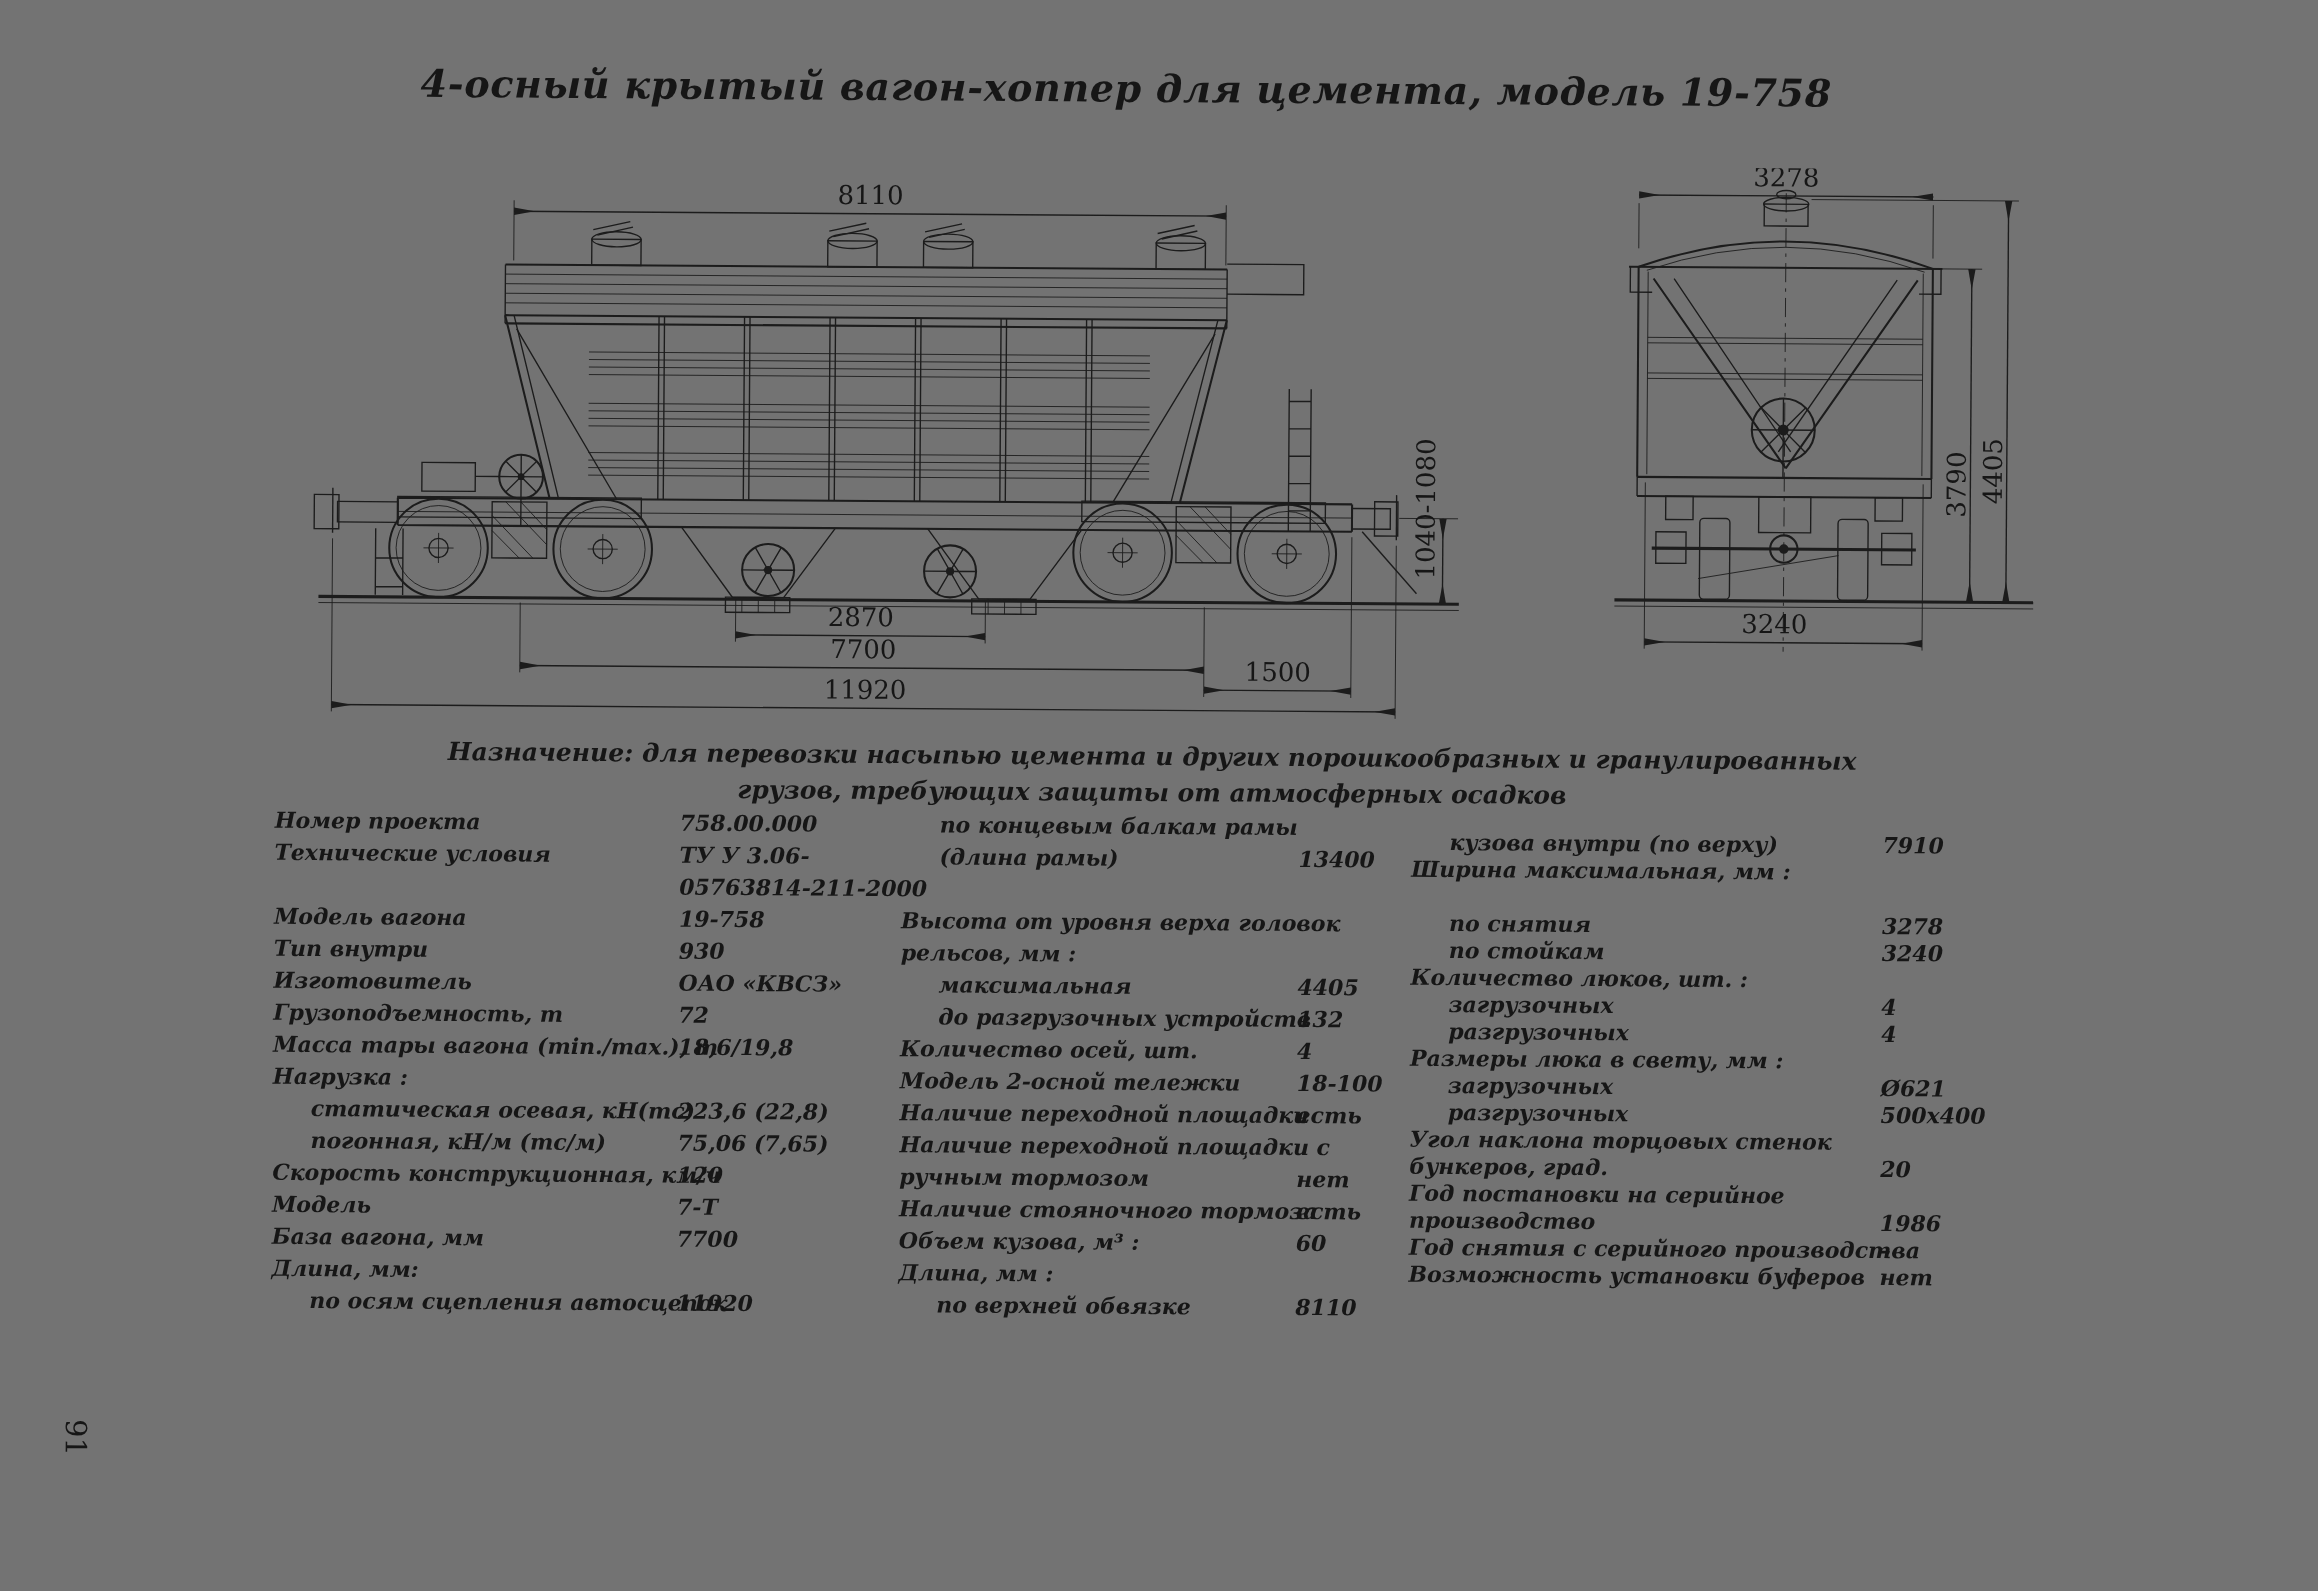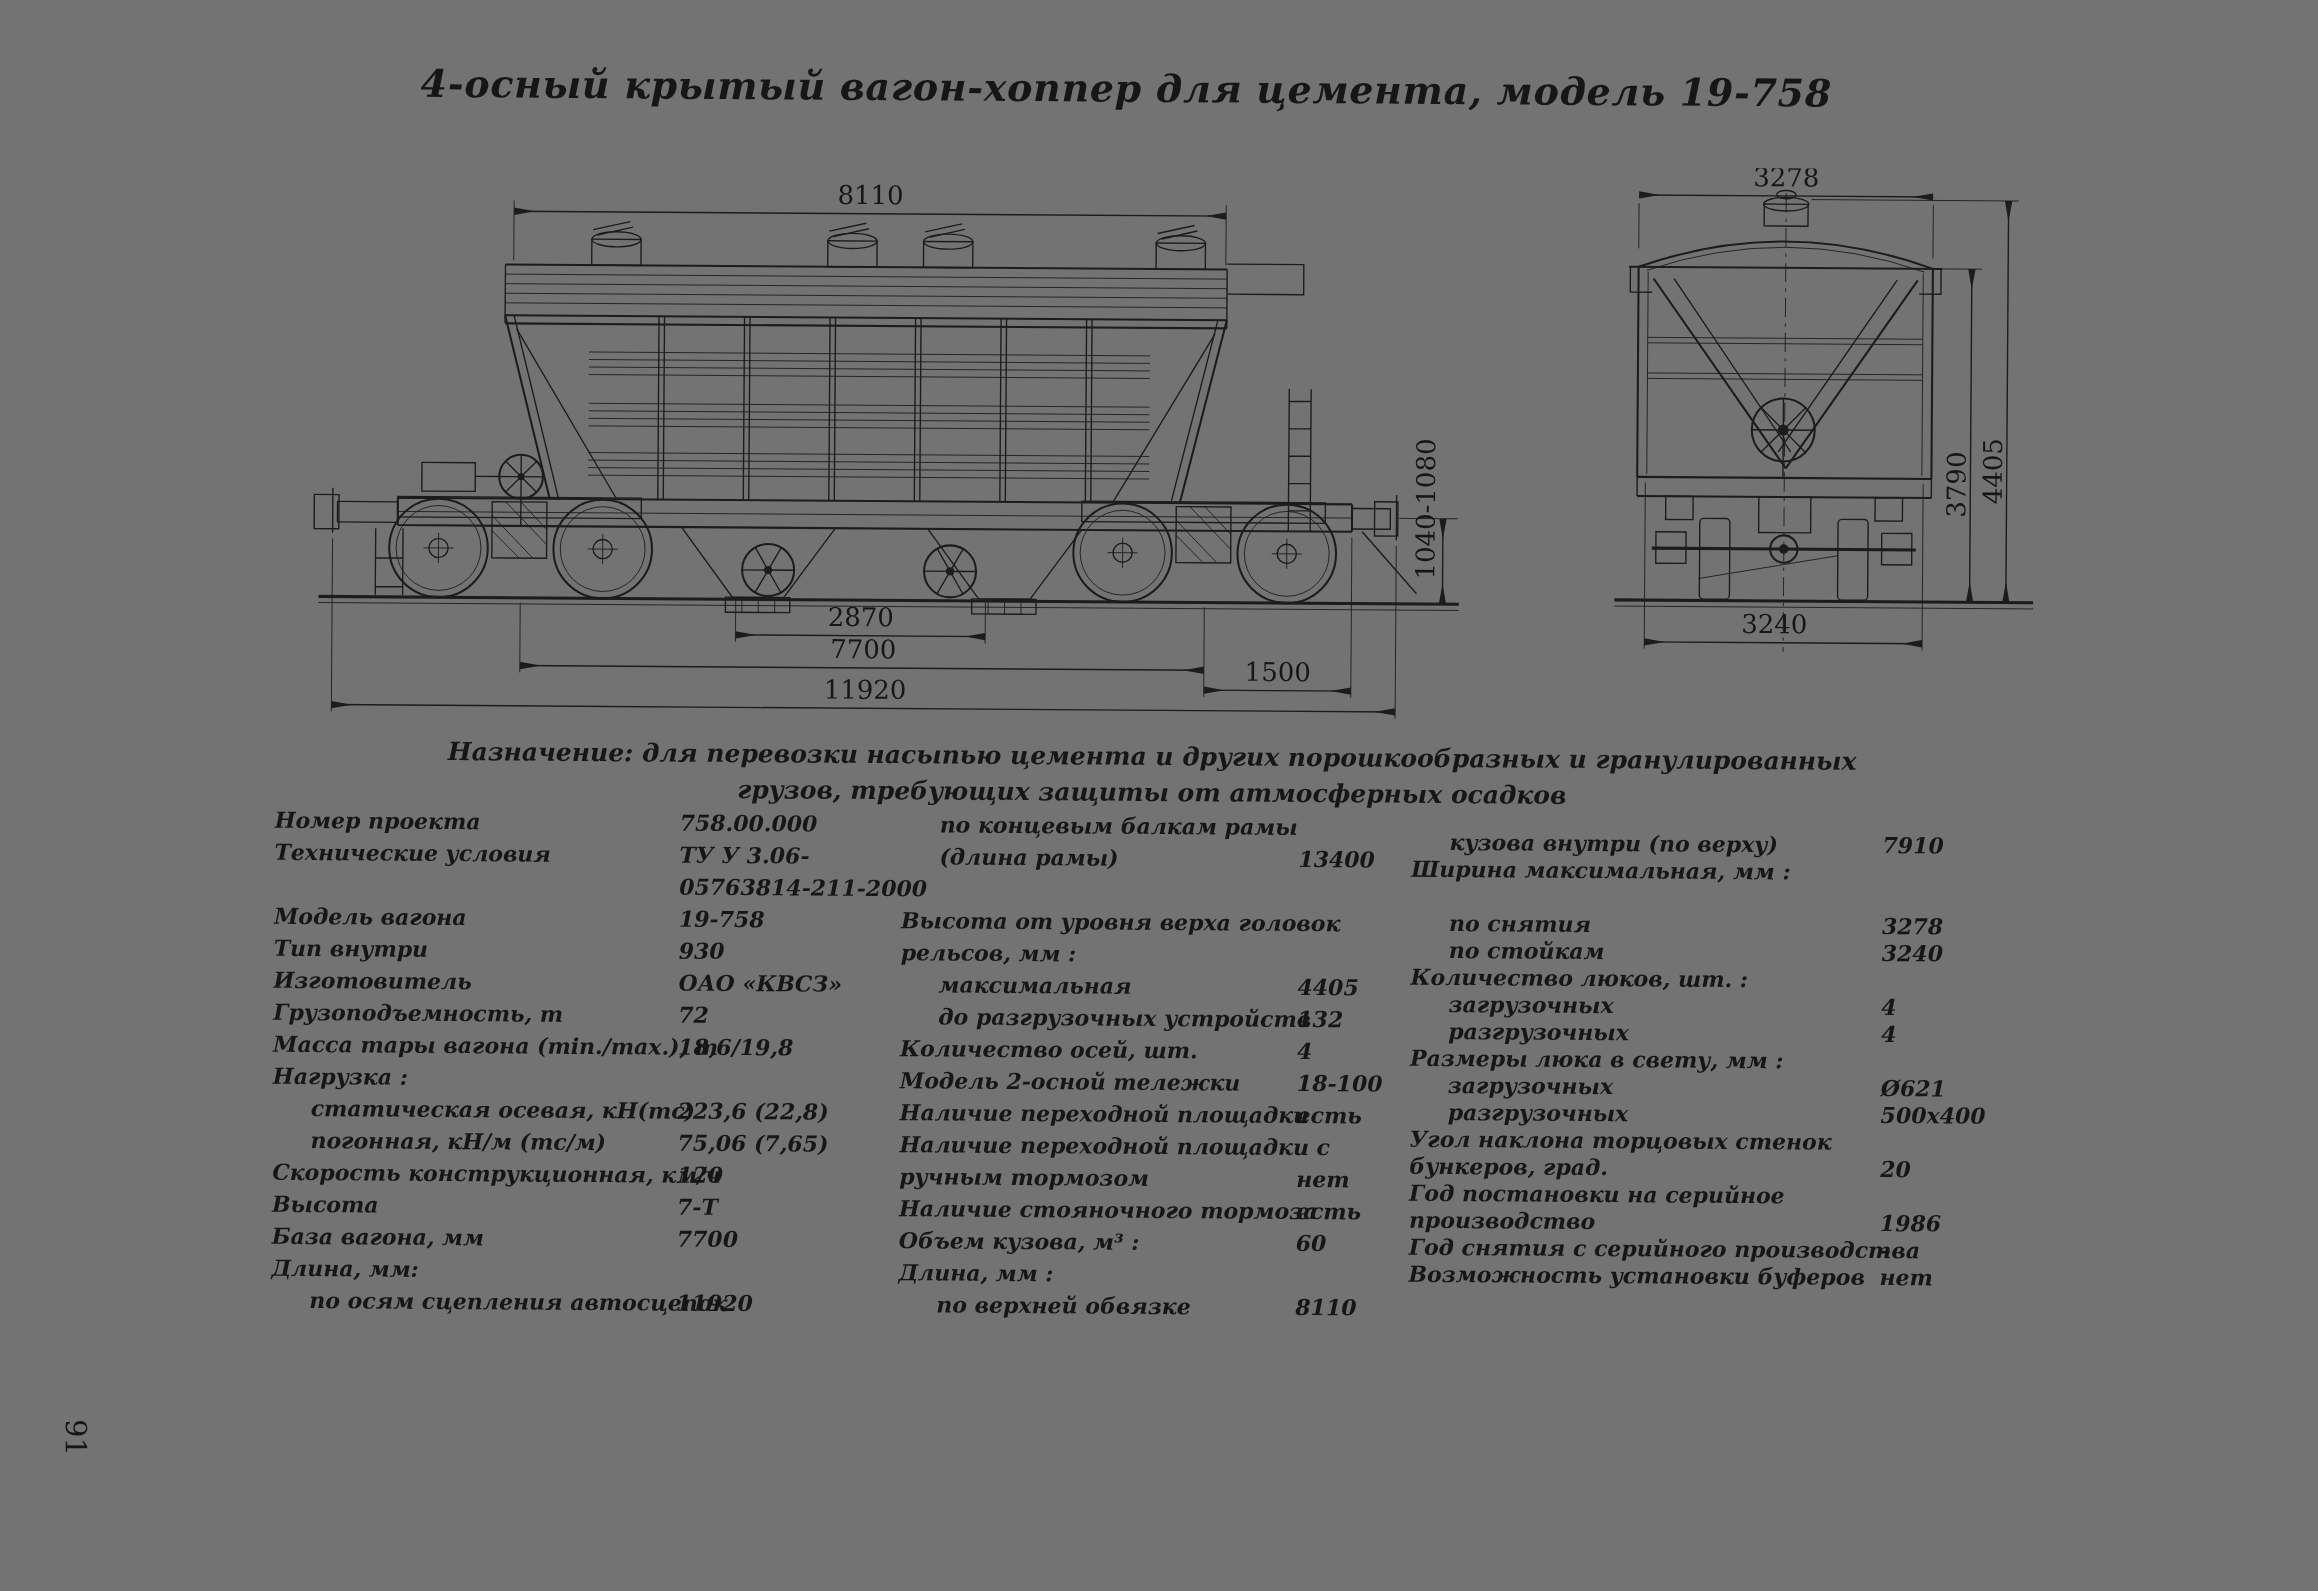--- a/index.html
+++ b/index.html
@@ -342,21 +342,21 @@
       </div>
         <div class="spec-row">
         <span class="spec-label ind">погонная, кН/м (тс/м)</span>
         <span class="spec-value">75,06 (7,65)</span>
       </div>
         <div class="spec-row">
         <span class="spec-label">Скорость конструкционная, км/ч</span>
         <span class="spec-value">120</span>
       </div>
         <div class="spec-row">
-        <span class="spec-label">Высота</span>
+        <span class="spec-label">Модель</span>
         <span class="spec-value">7-Т</span>
       </div>
         <div class="spec-row">
         <span class="spec-label">База вагона, мм</span>
         <span class="spec-value">7700</span>
       </div>
         <div class="spec-row">
         <span class="spec-label">Длина, мм:</span>
         <span class="spec-value"></span>
       </div>

